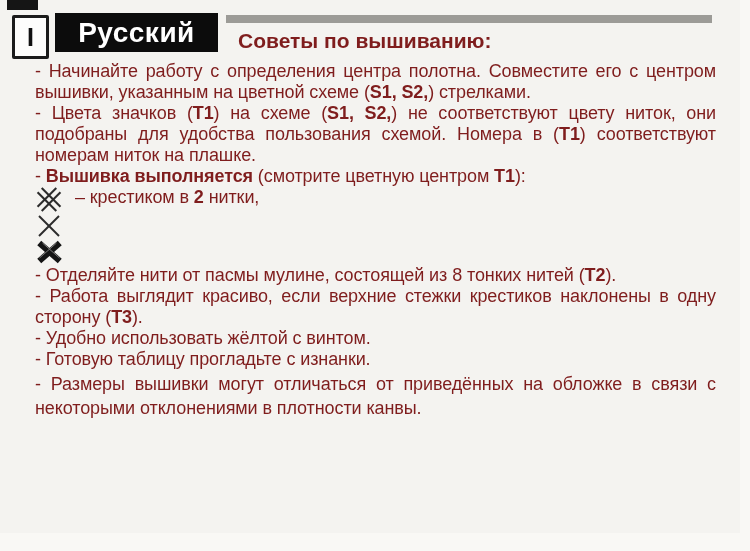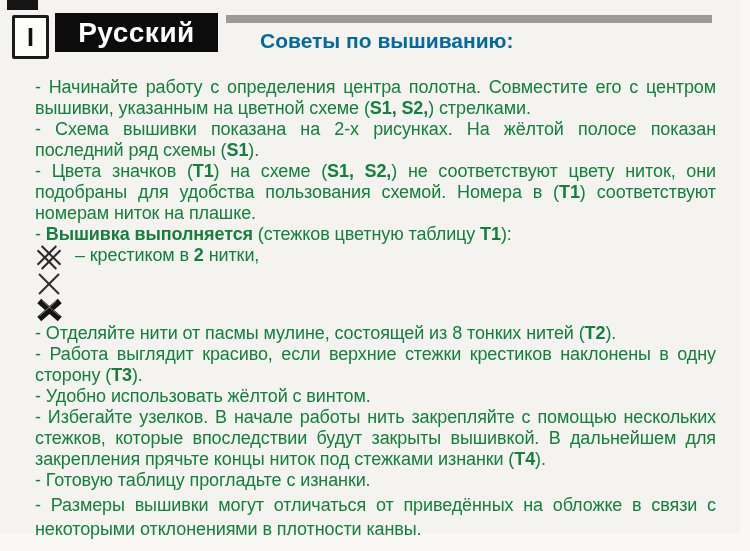--- a/index.html
+++ b/index.html
@@ -42,23 +42,23 @@
     background: #0c0c0c; color: #ffffff;
     display: flex; align-items: center; justify-content: center;
     font-weight: bold; font-size: 28px;
     letter-spacing: 0.5px;
   }
   .divider-bar {
     position: absolute; left: 226px; top: 15px;
     width: 486px; height: 8px; background: #9c9b97;
   }
   .page-title {
-    position: absolute; left: 260px; top: 29px;
+    position: absolute; left: 238px; top: 29px;
     margin: 0;
-    font-size: 21px; font-weight: bold; color: #0369a1;
+    font-size: 21px; font-weight: bold; color: #7f1d1d;
   }
   .tips {
     position: absolute; left: 35px; top: 61px;
     width: 681px;
     font-size: 18px; line-height: 21px;
     letter-spacing: -0.1px;
     color: #222;
     text-align: justify;
   }
   p.tip { margin: 0; }
@@ -82,25 +82,24 @@
 <div class="page" style="background: rgb(244, 243, 240);">
   <div class="corner-mark"></div>
   <div class="section-box">
     <span>I</span>
   </div>
   <div class="lang-box" style="background: rgb(12, 12, 12); color: rgb(255, 255, 255);">
     <span>Русский</span>
   </div>
   <div class="divider-bar" style="background: rgb(156, 155, 151);"></div>
   <h1 class="page-title">Советы по вышиванию:</h1>
-  <div class="tips" style="color: #15803d; margin-top: 16px;">
+  <div class="tips" style="color: #7f1d1d;">
       <p class="tip"><span>- Начинайте работу с определения центра полотна. Совместите его с центром вышивки, указанным на цветной схеме (</span><b>S1, S2,</b><span>) стрелками.</span></p>
-      <p class="tip"><span>- Схема вышивки показана на 2-х рисунках. На жёлтой полосе показан последний ряд схемы (</span><b>S1</b><span>).</span></p>
       <p class="tip"><span>- Цвета значков (</span><b>T1</b><span>) на схеме (</span><b>S1, S2,</b><span>) не соответствуют цвету ниток, они подобраны для удобства пользования схемой. Номера в (</span><b>T1</b><span>) соответствуют номерам ниток на плашке.</span></p>
-      <p class="tip"><span>- </span><b>Вышивка выполняется</b><span> (стежков цветную таблицу </span><b>T1</b><span>):</span></p>
+      <p class="tip"><span>- </span><b>Вышивка выполняется</b><span> (смотрите цветную центром </span><b>T1</b><span>):</span></p>
       <div class="sym-row">
         <span class="sym-icon">
           <svg viewBox="0 0 24 24" width="26" height="25">
             <g stroke="#2b2b2b" stroke-width="2" fill="none">
               <line x1="1" y1="5" x2="19" y2="23"></line>
               <line x1="5" y1="1" x2="23" y2="19"></line>
               <line x1="1" y1="19" x2="19" y2="1"></line>
               <line x1="5" y1="23" x2="23" y2="5"></line>
             </g>
           </svg>
@@ -127,17 +126,16 @@
             <g stroke="#f4f3f0" stroke-width="0.9" opacity="0.5" fill="none">
               <line x1="5" y1="3" x2="22" y2="18"></line>
               <line x1="19" y1="3" x2="2" y2="18"></line>
             </g>
           </svg>
         </span>
       </div>
       <p class="tip"><span>- Отделяйте нити от пасмы мулине, состоящей из 8 тонких нитей (</span><b>T2</b><span>).</span></p>
       <p class="tip"><span>- Работа выглядит красиво, если верхние стежки крестиков наклонены в одну сторону (</span><b>T3</b><span>).</span></p>
       <p class="tip"><span>- Удобно использовать жёлтой с винтом.</span></p>
-      <p class="tip"><span>- Избегайте узелков. В начале работы нить закрепляйте с помощью нескольких стежков, которые впоследствии будут закрыты вышивкой. В дальнейшем для закрепления прячьте концы ниток под стежками изнанки (</span><b>T4</b><span>).</span></p>
       <p class="tip"><span>- Готовую таблицу прогладьте с изнанки.</span></p>
       <p class="tip italic"><span>- Размеры вышивки могут отличаться от приведённых на обложке в связи с некоторыми отклонениями в плотности канвы.</span></p>
     </div>
 </div>
 
 </body></html>

